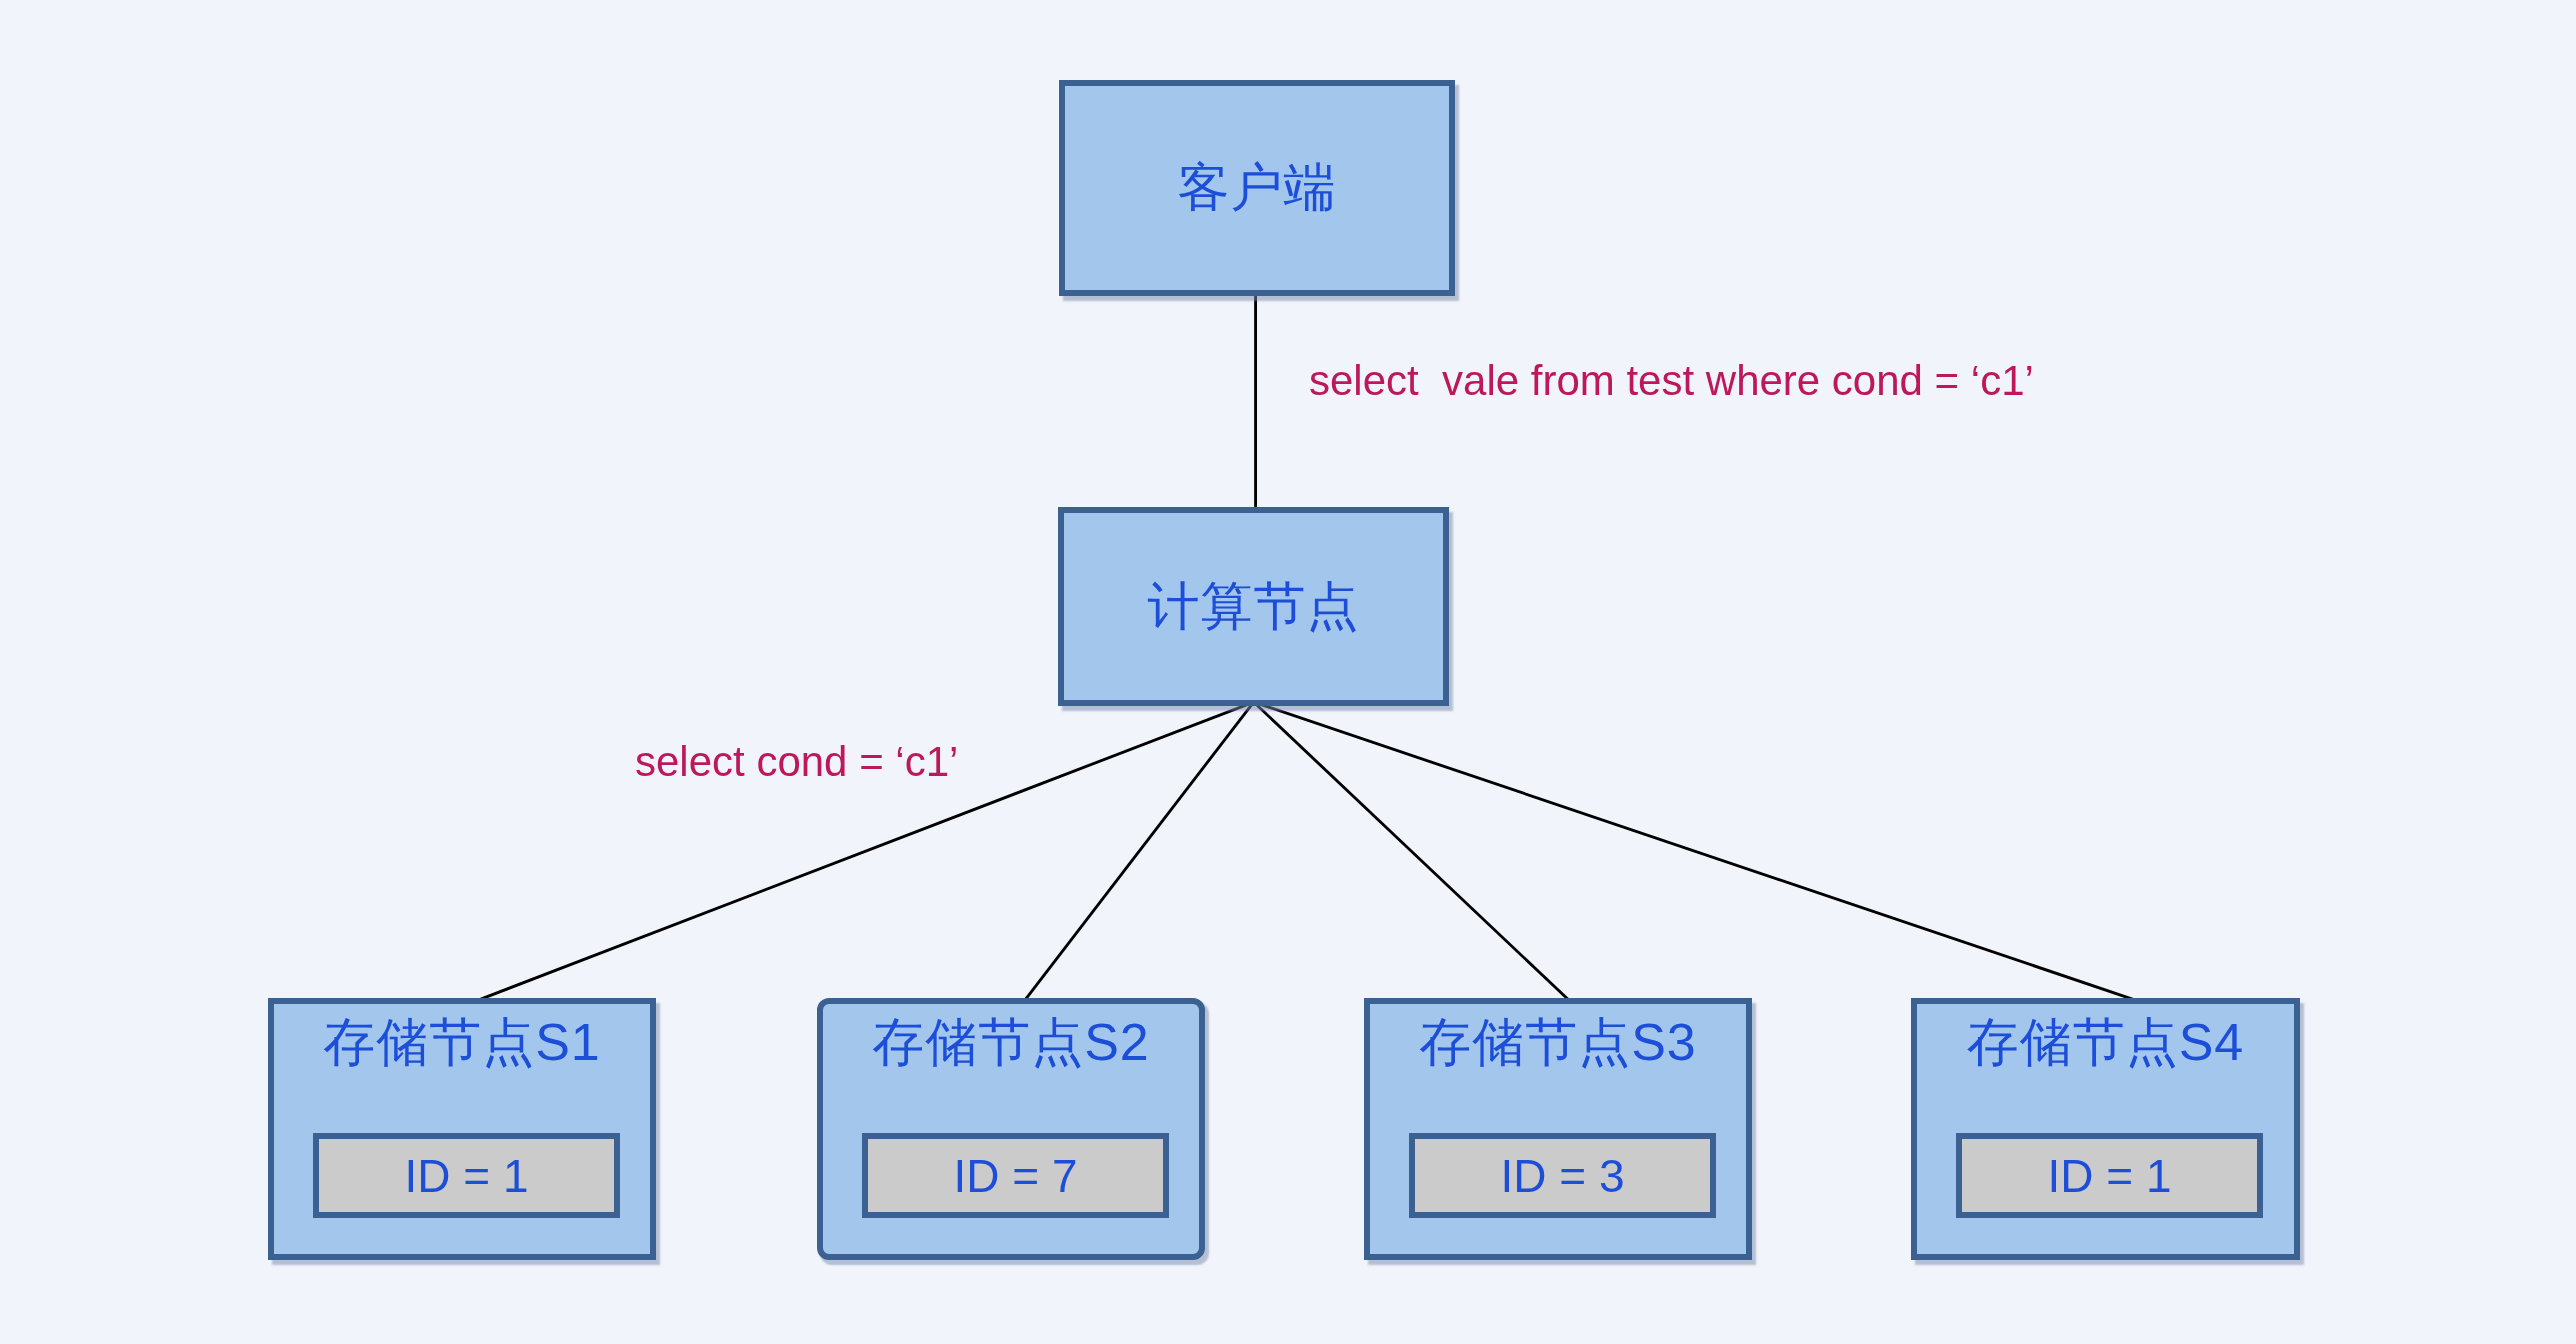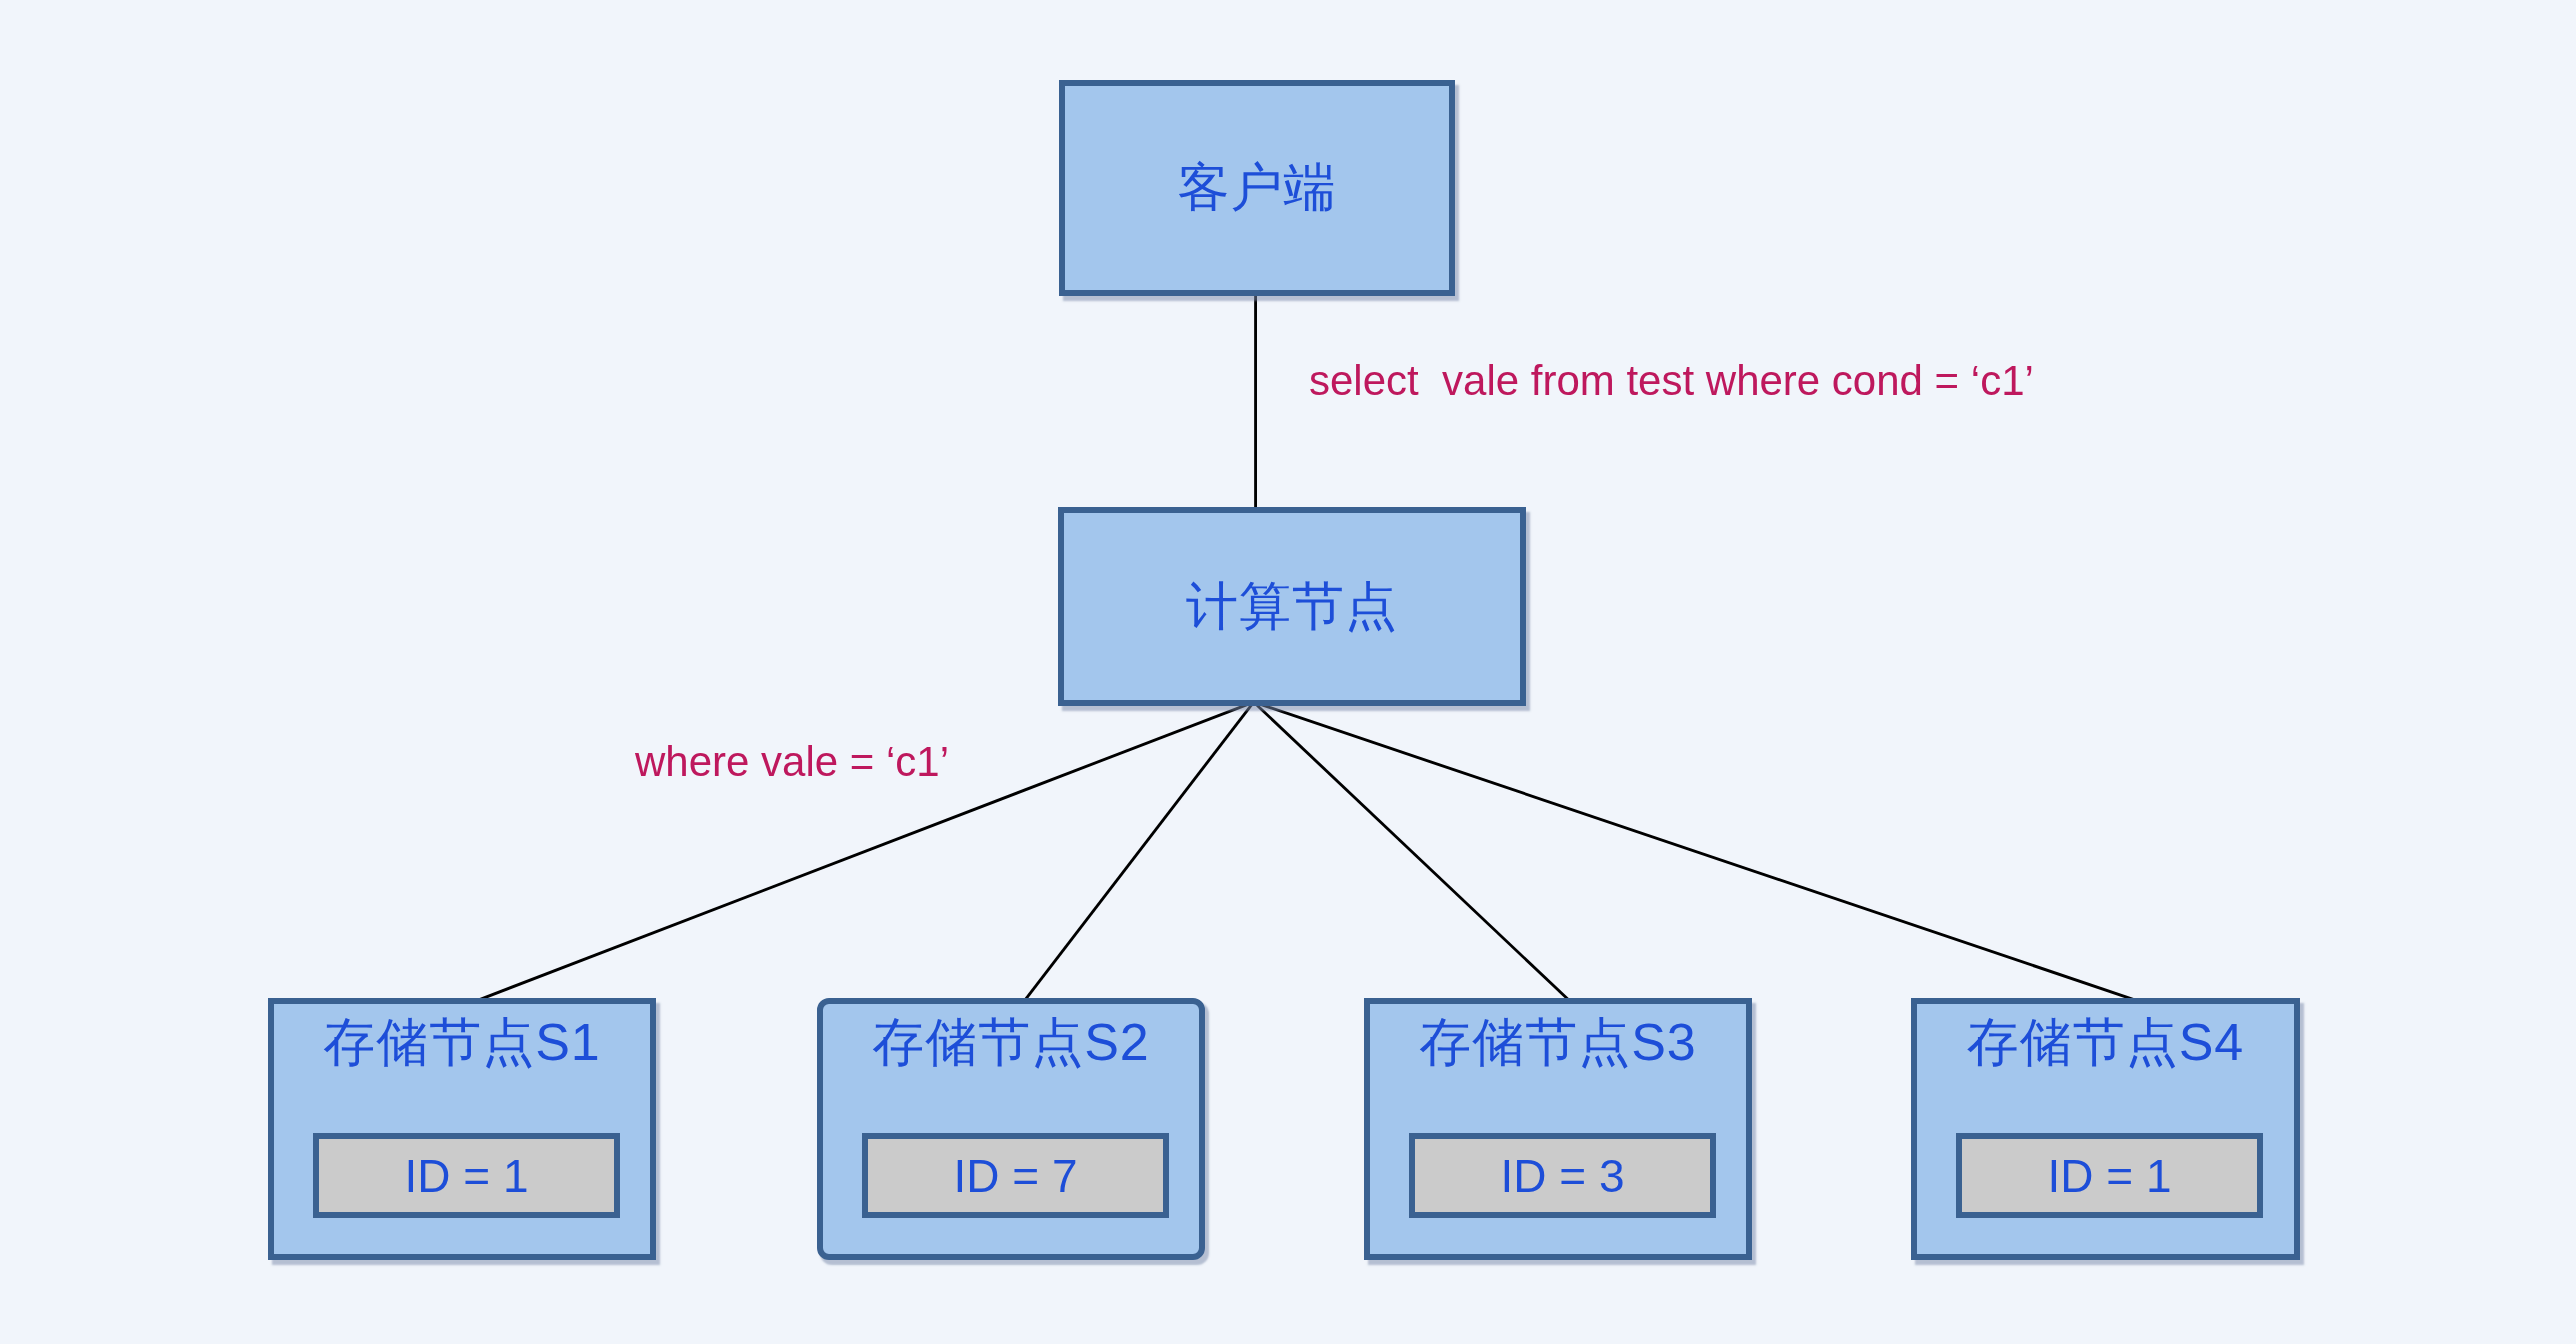--- a/index.html
+++ b/index.html
@@ -69,42 +69,42 @@
   .edge-label {
     position: absolute;
     font-size: 42px;
     color: #be185d;
     white-space: pre;
   }
   #edge-label-select { left: 1309px; top: 357px; }
   #edge-label-where  { left: 635px;  top: 738px; }
 
   #node-client  { left: 1059px; top: 80px;   width: 396px; height: 216px; }
-  #node-compute { left: 1058px; top: 507px;  width: 468px; height: 199px; }
+  #node-compute { left: 1058px; top: 507px;  width: 391px; height: 199px; }
   #node-s1 { left: 268px;  top: 998px; width: 388px; height: 262px; }
   #node-s2 { left: 817px;  top: 998px; width: 388px; height: 262px; border-radius: 12px; }
   #node-s3 { left: 1364px; top: 998px; width: 388px; height: 262px; }
   #node-s4 { left: 1911px; top: 998px; width: 389px; height: 262px; }
 </style>
 </head>
 <body>
 
 <div class="canvas">
 
   <svg class="edges-svg" viewBox="0 0 2700 1409" aria-hidden="true">
     <line x1="1316" y1="306" x2="1316" y2="534"></line>
     <line x1="1314" y1="736" x2="497" y2="1050"></line>
     <line x1="1314" y1="736" x2="1073" y2="1050"></line>
     <line x1="1314" y1="736" x2="1646" y2="1050"></line>
     <line x1="1314" y1="736" x2="2243" y2="1050"></line>
   </svg>
 
   <div class="edge-label" id="edge-label-select">select  vale from test where cond = ‘c1’</div>
 
-  <div class="edge-label" id="edge-label-where">where vale = ‘c1’</div>
+  <div class="edge-label" id="edge-label-where">select cond = ‘c1’</div>
 
   <div class="node simple" id="node-client">客户端</div>
 
   <div class="node simple" id="node-compute">计算节点</div>
 
   <div class="node storage" id="node-s1">
     <span class="node-title">存储节点S1</span>
     <div class="id-box">
       <span>ID = 1</span>
     </div>

